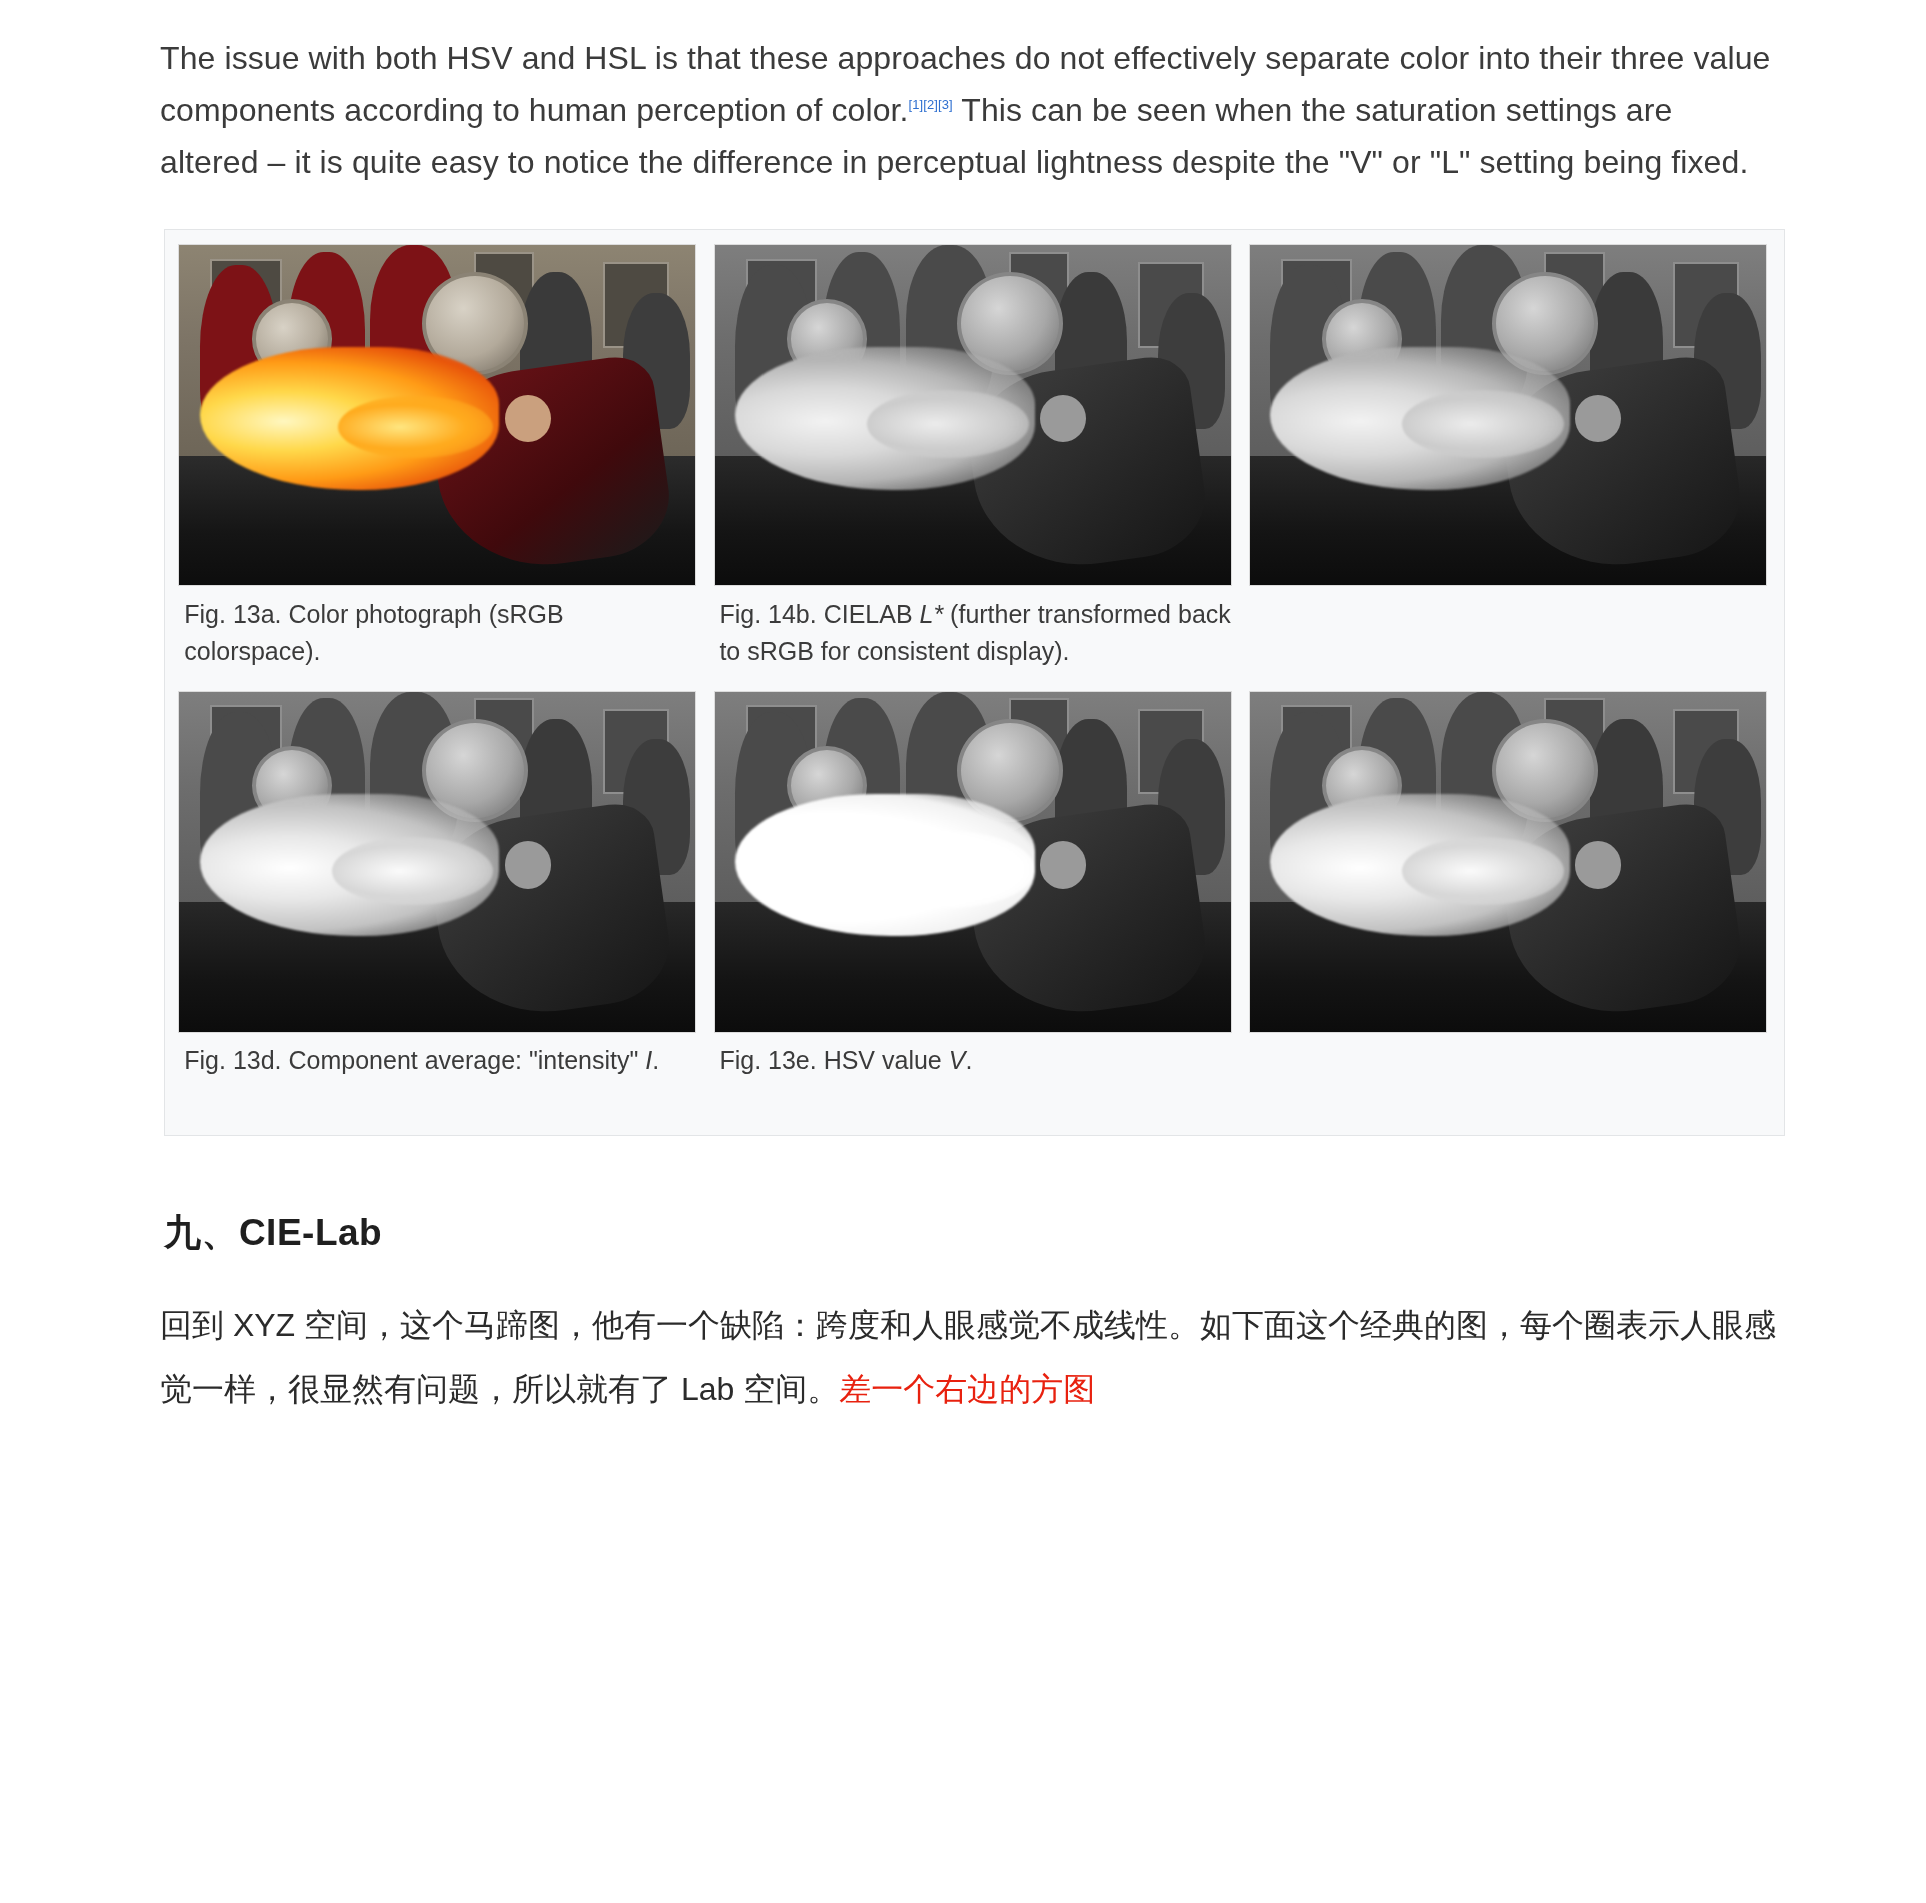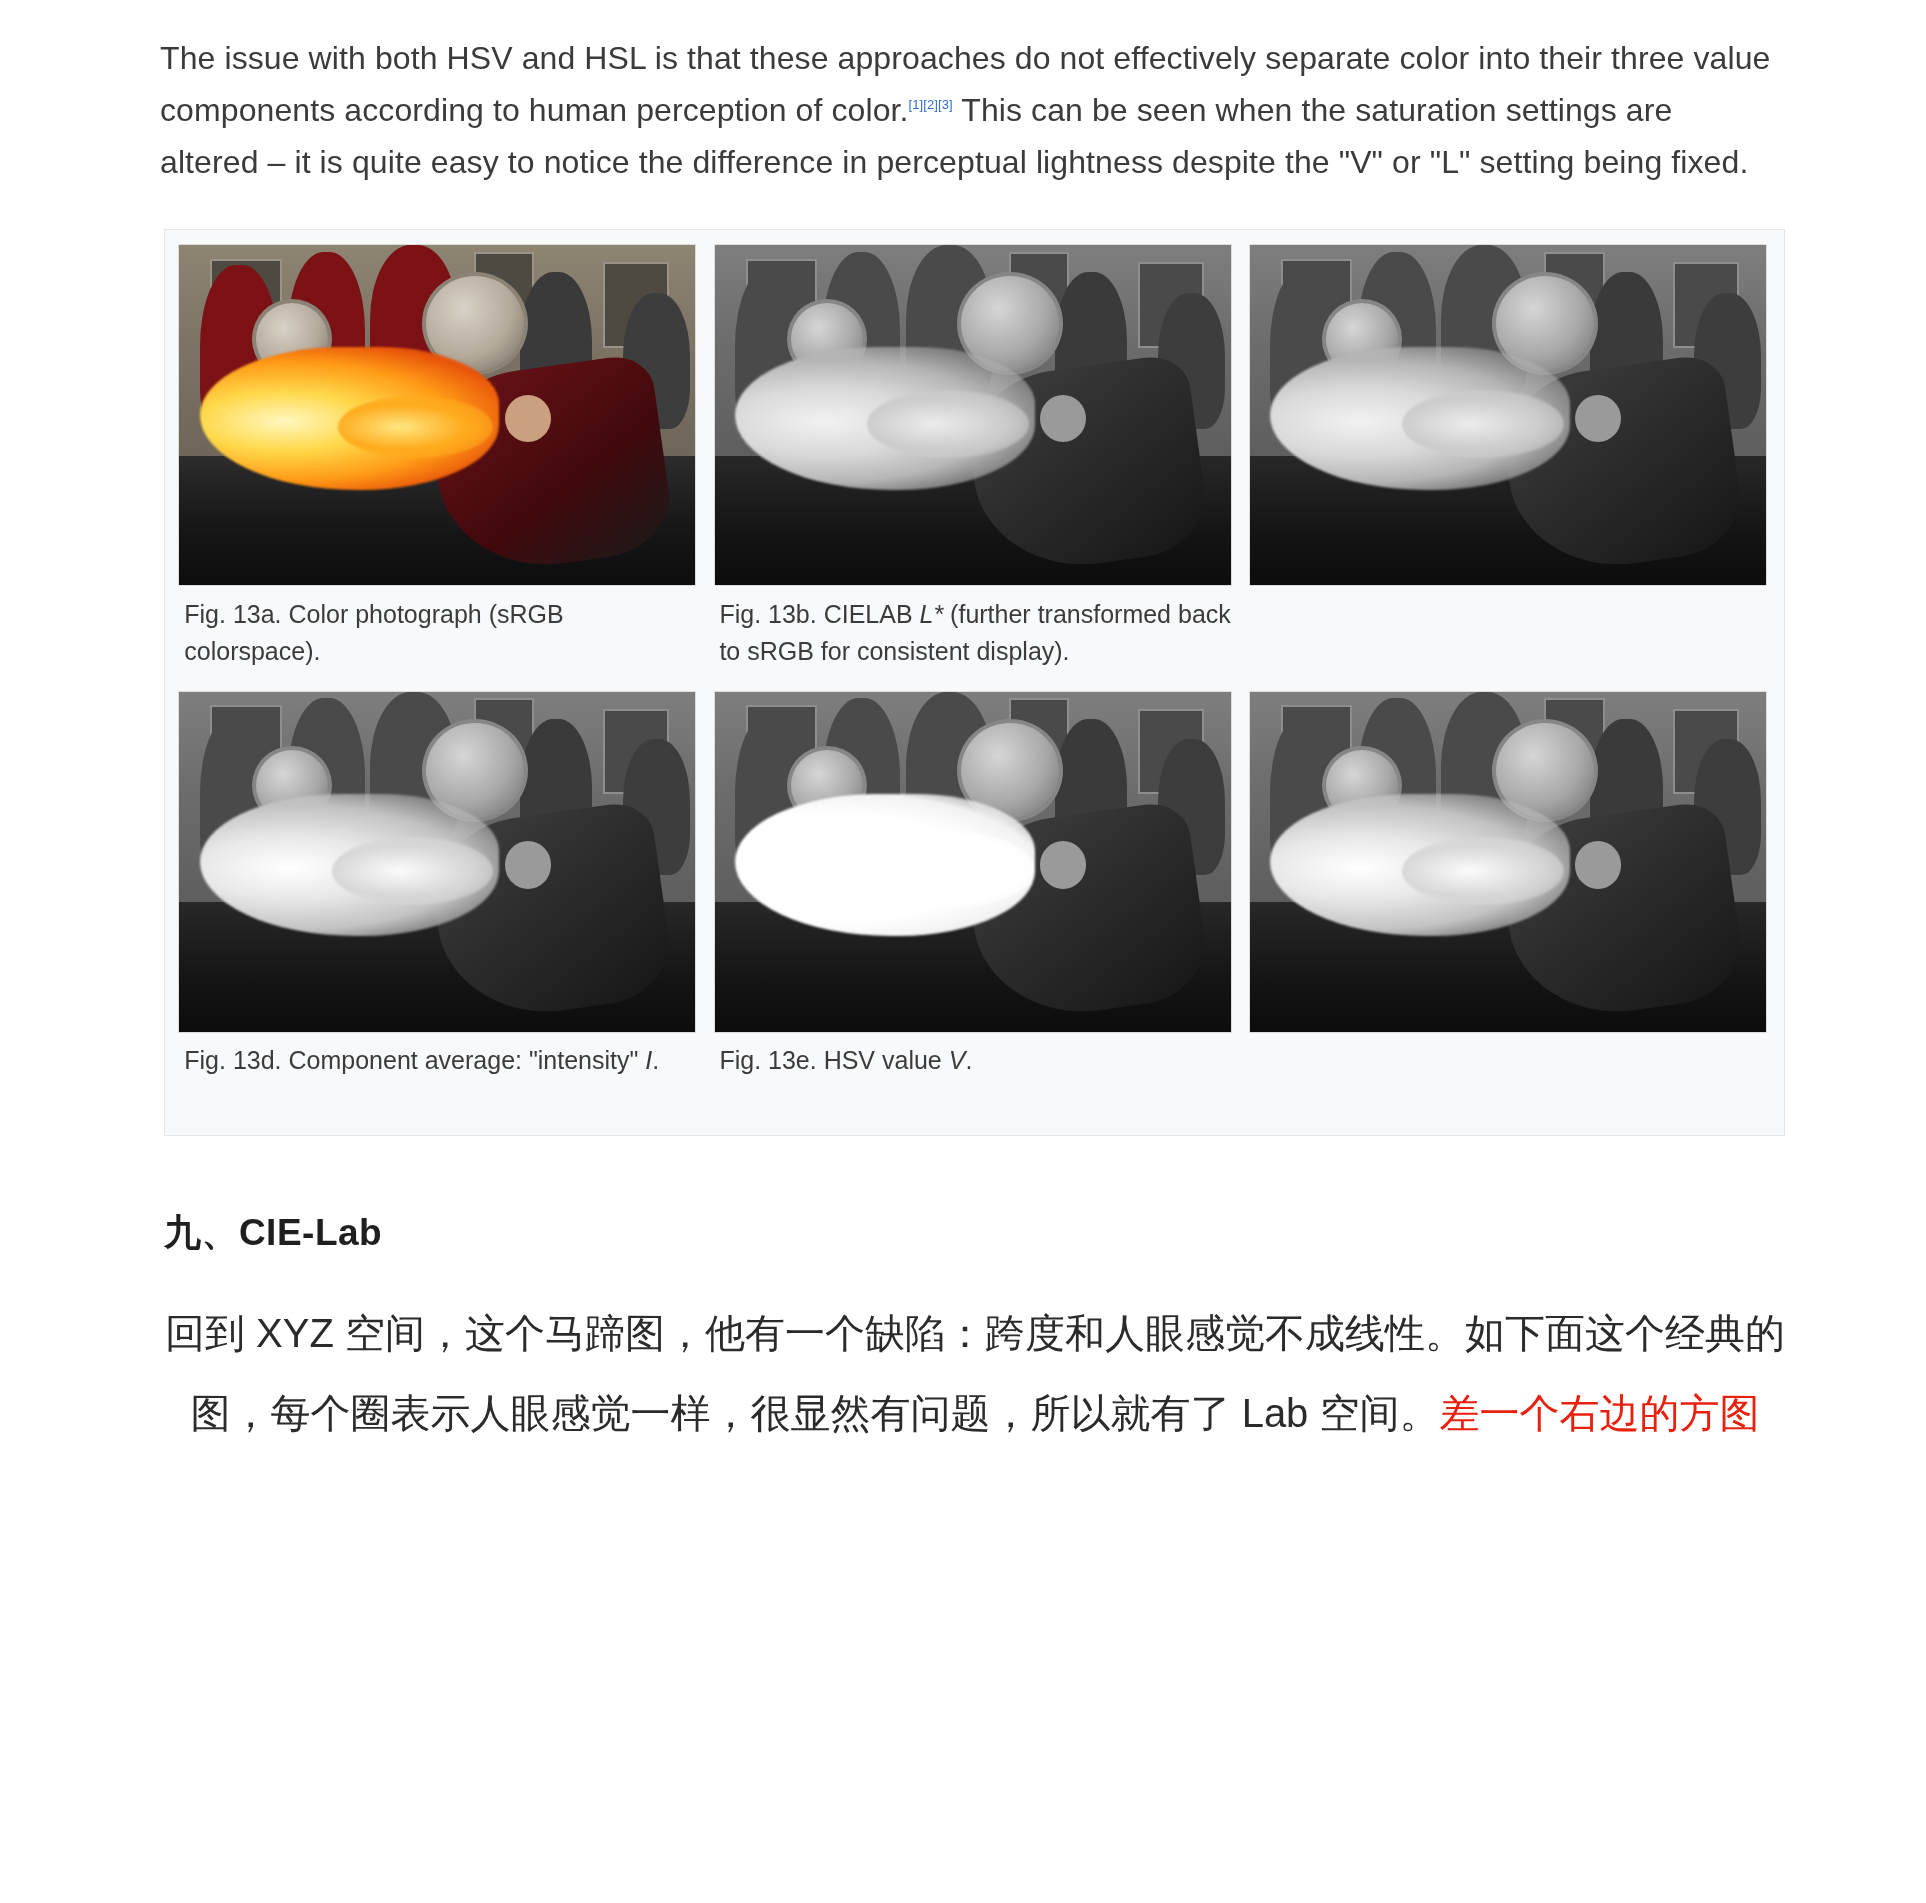--- a/index.html
+++ b/index.html
@@ -220,26 +220,25 @@
   .section-heading {
     font-size: 37px;
     font-weight: bold;
     color: #1f1f1f;
     margin: 72px 0 35px 3.9px;
     letter-spacing: 0.5px;
   }
 
   
   .cn-tail {
-    font-size: 40px;
+    font-size: 32px;
     line-height: 2.0;
     color: #2b2b2b;
     margin: 0;
     max-width: 1640px;
-    text-align: center;
   }
   .hl-red { color: #e8210f; }
 </style>
 </head>
 <body>
 
 <div class="page">
 
   <p class="intro"><span>The issue with both HSV and HSL is that these approaches do not effectively separate color into their three value components according to human perception of color.</span><span class="ref">[1][2][3]</span><span> This can be seen when the saturation settings are altered – it is quite easy to notice the difference in perceptual lightness despite the "V" or "L" setting being fixed.</span></p>
 
@@ -284,21 +283,21 @@
             <div class="fig-person p4"></div>
             <div class="fig-person p5"></div>
             <div class="drum d2"></div>
             <div class="drum d1"></div>
             <div class="bg-ground"></div>
             <div class="performer"></div>
             <div class="performer-head"></div>
             <div class="flame flame-gray-soft"></div>
           </div>
         </div>
-        <div class="fig-caption"><span>Fig. 13b. CIELAB </span><span class="ital">L*</span><span> (further transformed back to sRGB for consistent display).</span></div>
+        <div class="fig-caption"><span>Fig. 14b. CIELAB </span><span class="ital">L*</span><span> (further transformed back to sRGB for consistent display).</span></div>
       </div>
 
       <div class="fig-cell">
         <div class="fig-img gray">
           <div class="scene">
             <div class="bg-wall"></div>
             <div class="win w1"></div>
             <div class="win w2"></div>
             <div class="win w3"></div>
             <div class="fig-person p-red p1"></div>

